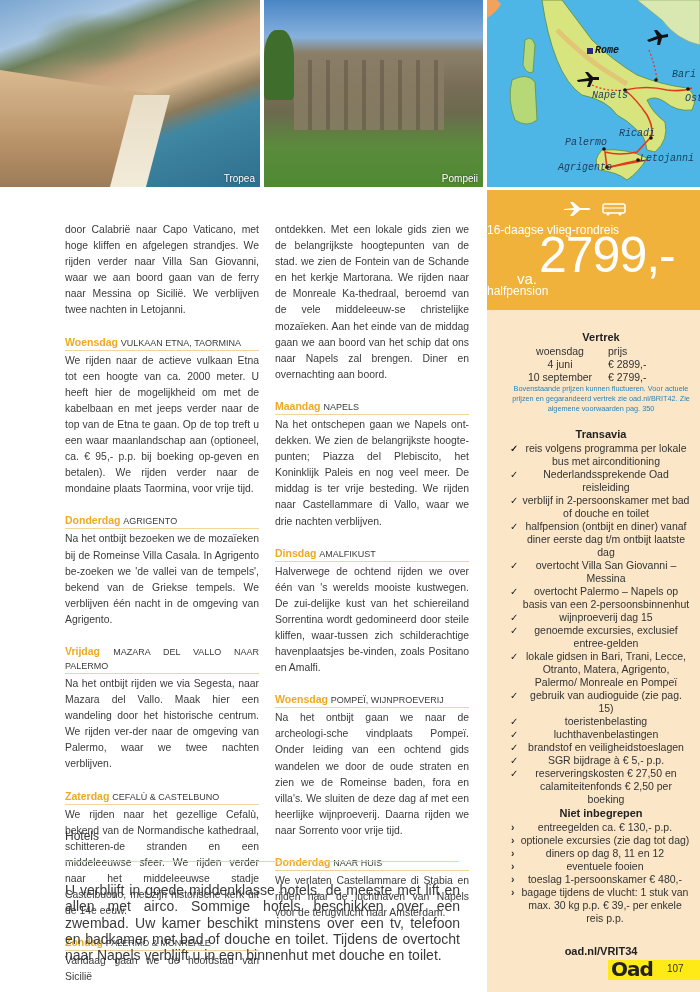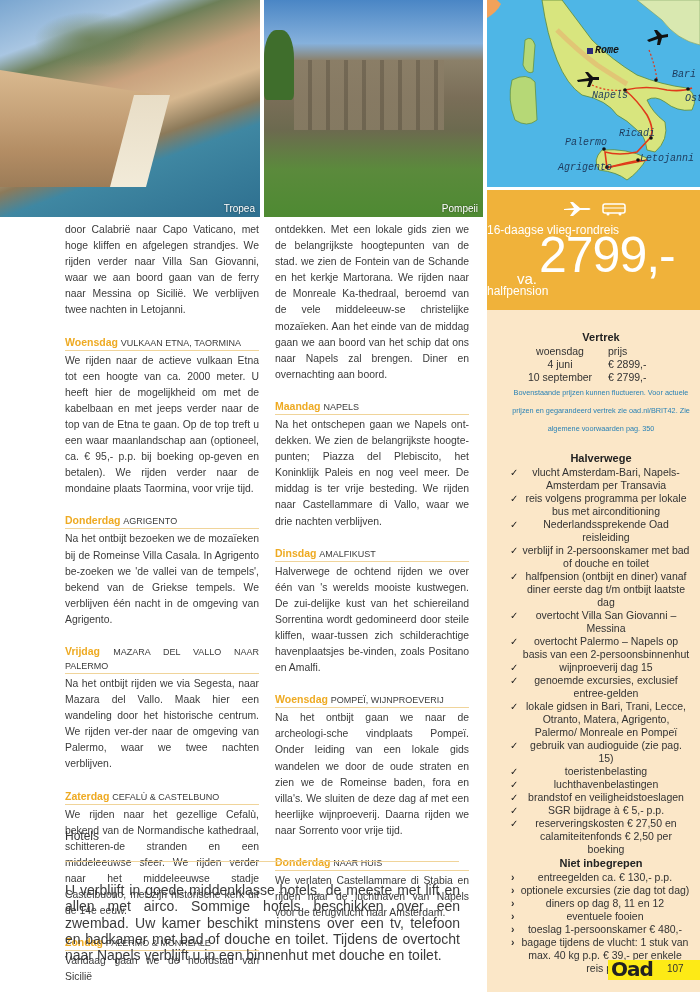--- a/index.html
+++ b/index.html
@@ -1,20 +1,20 @@
 <!DOCTYPE html>
 <html><head>
 <meta charset="utf-8">
 <style>
   * { box-sizing: border-box; margin: 0; padding: 0; }
   html, body { width: 700px; height: 992px; background: #ffffff; overflow: hidden; }
   body { position: relative; font-family: "Liberation Sans", "DejaVu Sans", sans-serif; color: #3a3a3a; }
 
   
-  .photo { position: absolute; top: 0; height: 217px; overflow: hidden; }
+  .photo { position: absolute; top: 0; height: 187px; overflow: hidden; }
   .photo-tropea { left: 0; width: 260px;
     background:
       radial-gradient(ellipse 80px 40px at 90px 40px, rgba(110,130,90,0.9), transparent 70%),
       linear-gradient(160deg, #7aa6d0 0%, #a9c6e2 18%, #6d7f58 26%, #c9a27e 40%, #d7b890 52%, #8c7a5a 62%, #3f87a2 70%, #2e6f8f 100%);
   }
   .photo-tropea::before { content: ""; position: absolute; left: 0; top: 70px; width: 150px; height: 117px;
     background: linear-gradient(180deg, #d9b98f 0%, #c5a178 40%, #b38d64 70%, #9c7c58 100%); clip-path: polygon(0 0,100% 20%,80% 100%,0 100%); }
   .photo-tropea::after { content: ""; position: absolute; left: 110px; top: 95px; width: 60px; height: 92px;
     background: linear-gradient(180deg,#e8ddc6,#f2ebd9); clip-path: polygon(40% 0,100% 0,60% 100%,0 100%); }
   .photo-pompeii { left: 264px; width: 219px;
@@ -39,21 +39,21 @@
   .tour-type { position: absolute; top: 33px; width: 100%; font-size: 12px; }
   .price-va { position: absolute; left: 30px; top: 80px; font-size: 15px; }
   .price-main { position: absolute; left: 52px; top: 40px; font-size: 50px; letter-spacing: -1px; line-height: 1; }
   .price-board { position: absolute; top: 94px; width: 100%; font-size: 12px; }
 
   
   .sidebar { position: absolute; left: 487px; top: 310px; width: 213px; height: 800px; background: #fbe7c8; padding: 21px 10px 0 25px; font-size: 10.5px; line-height: 13px; color: #333; text-align: center; }
   .sb-h { font-weight: bold; font-size: 11px; color: #222; margin-bottom: 1px; }
   .dep-row { display: flex; }
   .dep-row span:first-child { width: 96px; }
-  .dep-note { font-size: 7.3px; line-height: 18px; color: #2a82b5; margin-top: 0px; }
+  .dep-note { font-size: 7.3px; line-height: 10px; color: #2a82b5; margin-top: 0px; }
   .incl { margin-top: 14px; }
   .incl-item { position: relative; padding-left: 10px; }
   .incl-item .chk { position: absolute; left: -2px; top: 0; color: #222; font-size: 10px; }
   .excl { margin-top: 1px; }
   .excl-item { position: relative; padding-left: 8px; }
   .excl-item .arr { position: absolute; left: -1px; top: 0; font-weight: bold; }
   .web { margin-top: 20px; font-weight: bold; font-size: 11px; color: #222; }
 
   
   .footer-bar { position: absolute; left: 608px; top: 960px; width: 92px; height: 20px; background: #fdea16; }
@@ -150,23 +150,23 @@
     <span>4 juni</span>
     <span>€ 2899,-</span>
   </div>
   <div class="dep-row">
     <span>10 september</span>
     <span>€ 2799,-</span>
   </div>
   <div class="dep-note">Bovenstaande prijzen kunnen fluctueren. Voor actuele prijzen en gegarandeerd vertrek zie oad.nl/BRIT42. Zie algemene voorwaarden pag. 350</div>
 
   <div class="incl">
-    <div class="sb-h">Halverwege</div>
+    <div class="sb-h">Transavia</div>
     <div id="incl-list">
-        <div class="incl-item"><span class="chk">✓</span><span>vlucht Amsterdam-Bari, Napels-Amsterdam per Transavia</span></div>
+        <div class="incl-item"><span class="chk">✓</span></div>
         <div class="incl-item"><span class="chk">✓</span><span>reis volgens programma per lokale bus met airconditioning</span></div>
         <div class="incl-item"><span class="chk">✓</span><span>Nederlandssprekende Oad reisleiding</span></div>
         <div class="incl-item"><span class="chk">✓</span><span>verblijf in 2-persoonskamer met bad of douche en toilet</span></div>
         <div class="incl-item"><span class="chk">✓</span><span>halfpension (ontbijt en diner) vanaf diner eerste dag t/m ontbijt laatste dag</span></div>
         <div class="incl-item"><span class="chk">✓</span><span>overtocht Villa San Giovanni – Messina</span></div>
         <div class="incl-item"><span class="chk">✓</span><span>overtocht Palermo – Napels op basis van een 2-persoonsbinnenhut</span></div>
         <div class="incl-item"><span class="chk">✓</span><span>wijnproeverij dag 15</span></div>
         <div class="incl-item"><span class="chk">✓</span><span>genoemde excursies, exclusief entree-gelden</span></div>
         <div class="incl-item"><span class="chk">✓</span><span>lokale gidsen in Bari, Trani, Lecce, Otranto, Matera, Agrigento, Palermo/ Monreale en Pompeï</span></div>
         <div class="incl-item"><span class="chk">✓</span><span>gebruik van audioguide (zie pag. 15)</span></div>
@@ -179,21 +179,21 @@
   </div>
 
   <div class="excl">
     <div class="sb-h">Niet inbegrepen</div>
     <div id="excl-list">
         <div class="excl-item"><span class="arr">›</span><span>entreegelden ca. € 130,- p.p.</span></div>
         <div class="excl-item"><span class="arr">›</span><span>optionele excursies (zie dag tot dag)</span></div>
         <div class="excl-item"><span class="arr">›</span><span>diners op dag 8, 11 en 12</span></div>
         <div class="excl-item"><span class="arr">›</span><span>eventuele fooien</span></div>
         <div class="excl-item"><span class="arr">›</span><span>toeslag 1-persoonskamer € 480,-</span></div>
-        <div class="excl-item"><span class="arr">›</span><span>bagage tijdens de vlucht: 1 stuk van max. 40 kg p.p. € 39,- per enkele reis p.p.</span></div>
+        <div class="excl-item"><span class="arr">›</span><span>bagage tijdens de vlucht: 1 stuk van max. 30 kg p.p. € 39,- per enkele reis p.p.</span></div>
       </div>
   </div>
 
   <div class="web">oad.nl/VRIT34</div>
 </div>
 
 <div class="footer-bar"></div>
 <span class="logo">Oad</span>
 <span class="page-num">107</span>
 
@@ -228,21 +228,21 @@
       <div class="day">
         <div class="day-head"><span class="day-name">Maandag</span> <span class="day-place">Napels</span></div>
         <div>Na het ontschepen gaan we Napels ont-dekken. We zien de belangrijkste hoogte-punten; Piazza del Plebiscito, het Koninklijk Paleis en nog veel meer. De middag is ter vrije besteding. We rijden naar Castellammare di Vallo, waar we drie nachten verblijven.</div>
       </div>
       <div class="day">
         <div class="day-head"><span class="day-name">Dinsdag</span> <span class="day-place">Amalfikust</span></div>
         <div>Halverwege de ochtend rijden we over één van 's werelds mooiste kustwegen. De zui-delijke kust van het schiereiland Sorrentina wordt gedomineerd door steile kliffen, waar-tussen zich schilderachtige havenplaatsjes be-vinden, zoals Positano en Amalfi.</div>
       </div>
       <div class="day">
         <div class="day-head"><span class="day-name">Woensdag</span> <span class="day-place">Pompeï, wijnproeverij</span></div>
-        <div>Na het ontbijt gaan we naar de archeologi-sche vindplaats Pompeï. Onder leiding van een lokale gids wandelen we door de oude straten en zien we de Romeinse baden, fora en villa's. We sluiten de deze dag af met een heerlijke wijnproeverij. Daarna rijden we naar Sorrento voor vrije tijd.</div>
+        <div>Na het ontbijt gaan we naar de archeologi-sche vindplaats Pompeï. Onder leiding van een ochtend gids wandelen we door de oude straten en zien we de Romeinse baden, fora en villa's. We sluiten de deze dag af met een heerlijke wijnproeverij. Daarna rijden we naar Sorrento voor vrije tijd.</div>
       </div>
       <div class="day">
         <div class="day-head"><span class="day-name">Donderdag</span> <span class="day-place">Naar huis</span></div>
         <div>We verlaten Castellammare di Stabia en rijden naar de luchthaven van Napels voor de terugvlucht naar Amsterdam.</div>
       </div>
     </div>
 </div>
 
 <div class="hotels-rule"></div>
 <div class="hotels-title">Hotels</div>

